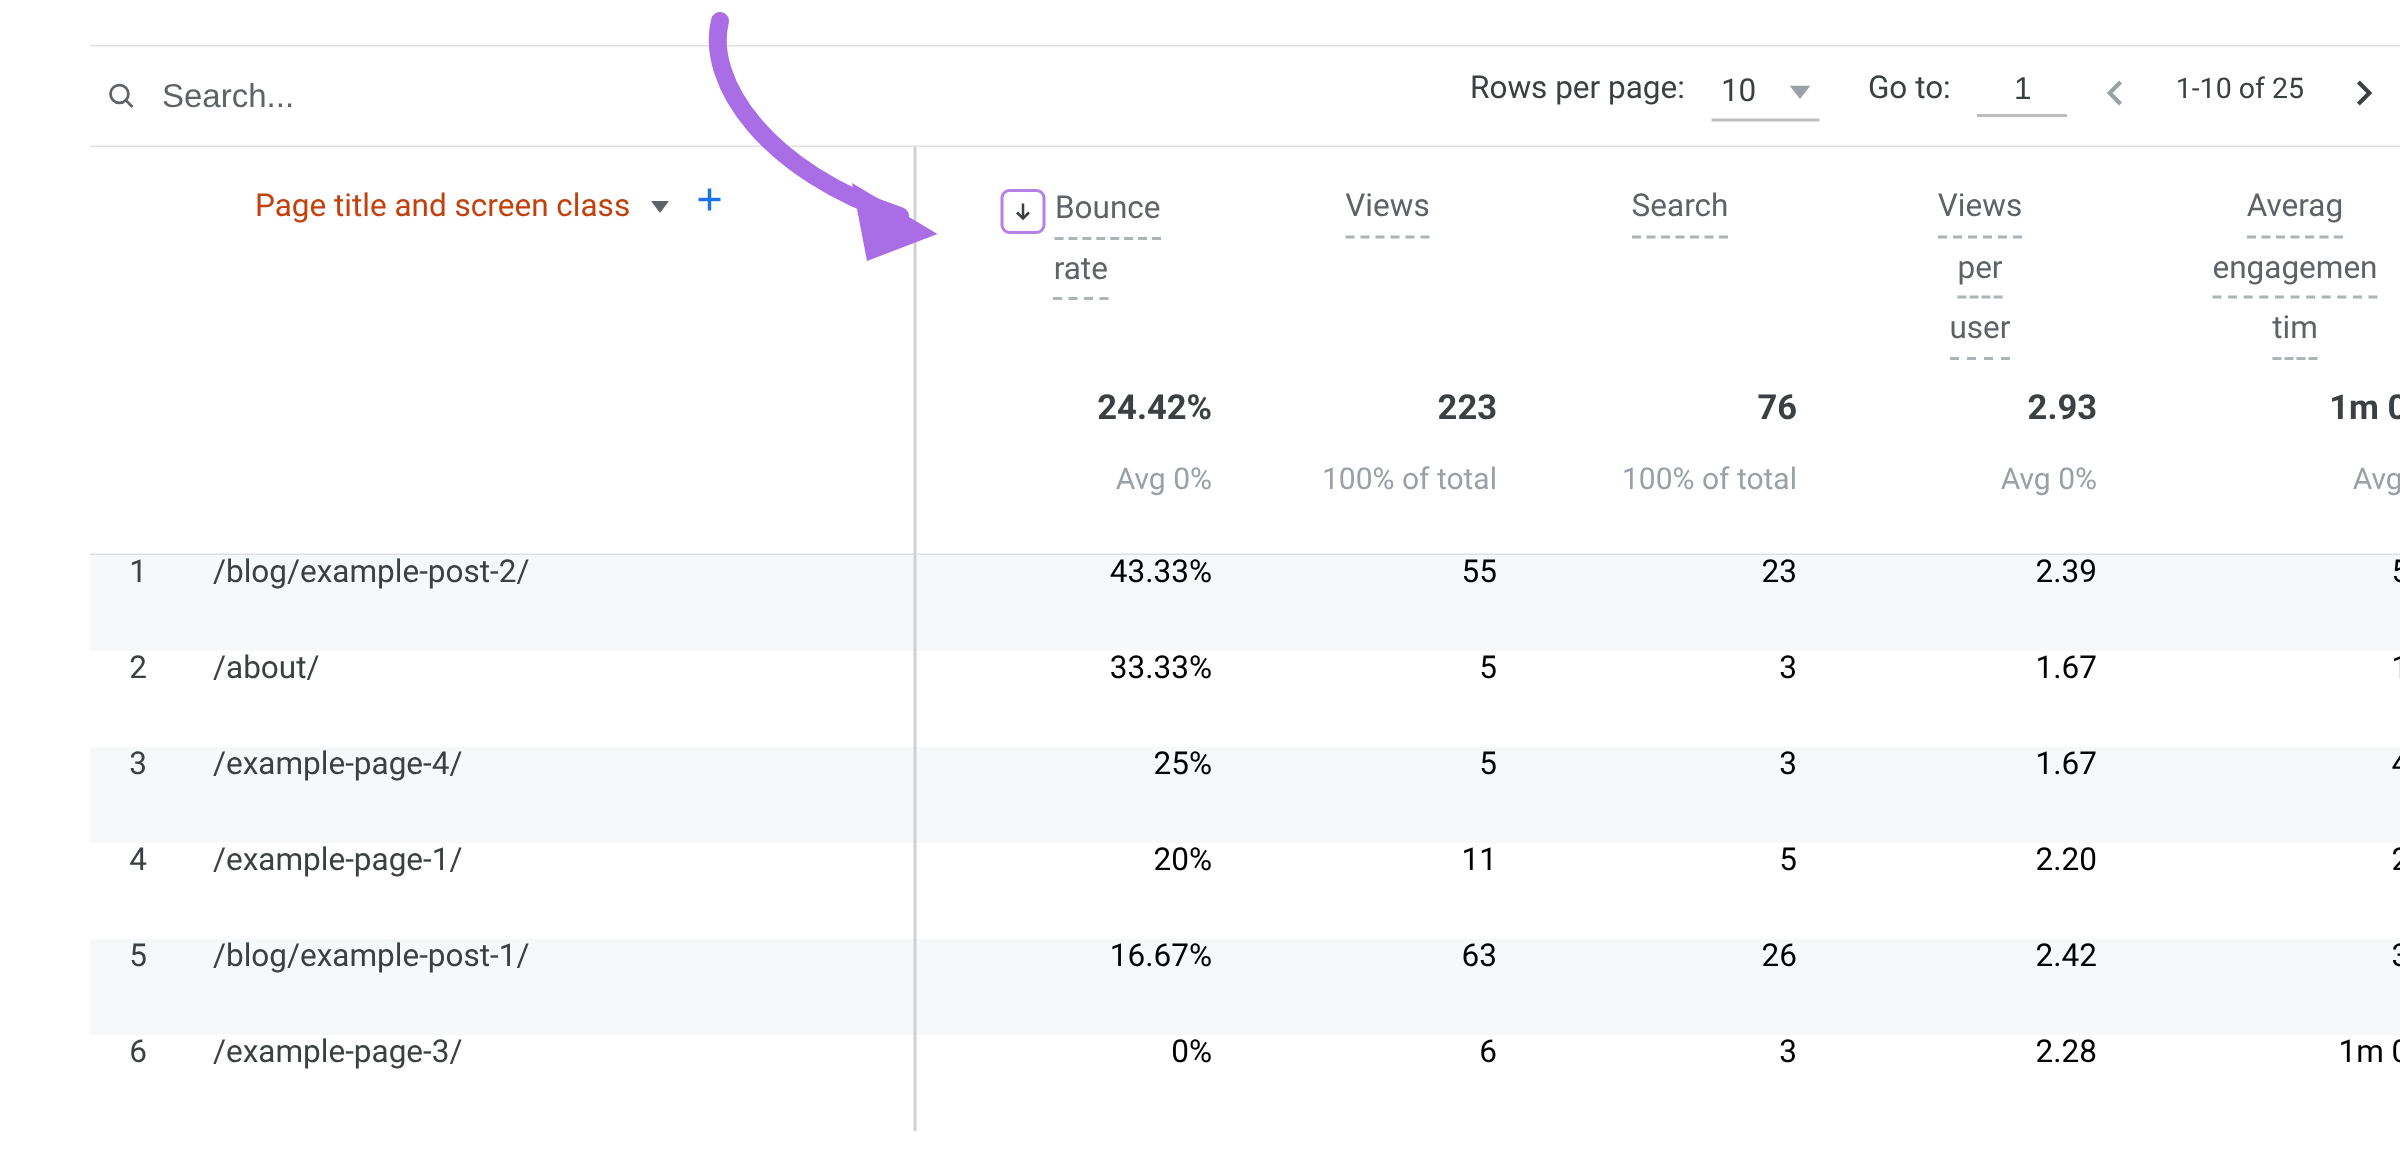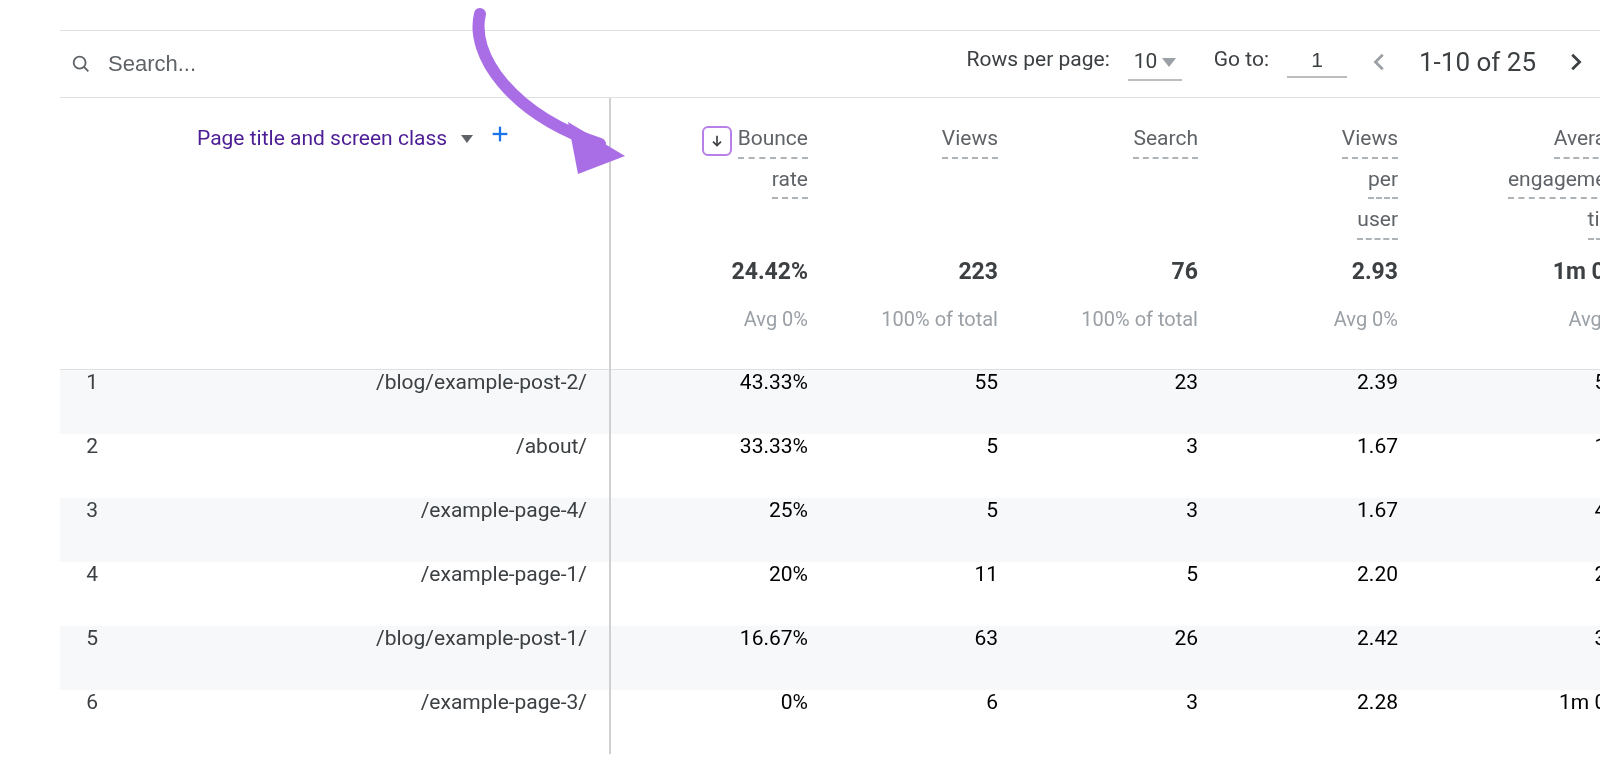--- a/index.html
+++ b/index.html
@@ -35,21 +35,21 @@
     display: flex;
     align-items: flex-start;
     gap: 18px;
     font-size: 21px;
     color: #3c4043;
   }
   .pager-label { white-space: nowrap; }
   .rpp-select {
     display: inline-flex;
     align-items: center;
-    gap: 0;
+    gap: 18px;
     border-bottom: 2px solid #bdbdbd;
     padding: 2px 6px 6px 6px;
     margin-right: 14px;
     cursor: pointer;
   }
   .rpp-value { font-size: 21px; min-width: 28px; text-align: left; }
   .caret { color: #9aa0a6; }
   .goto-input {
     border: none;
     border-bottom: 2px solid #bdbdbd;
@@ -59,55 +59,55 @@
     color: #3c4043;
     outline: none;
     padding-bottom: 4px;
   }
   .nav-arrow {
     color: #9aa0a6;
     display: inline-flex;
     padding: 4px;
   }
   .nav-arrow.enabled { color: #3c4043; cursor: pointer; }
-  .range { font-size: 26px; margin: 0 6px; }
+  .range { font-size: 19px; margin: 0 6px; }
 
   
   .table-wrap {
     margin-left: 60px;
     overflow: hidden; 
   }
   table.data {
     border-collapse: collapse;
     width: 1580px;
     font-size: 21px;
   }
   table.data th, table.data td {
     padding: 0 22px;
     vertical-align: top;
   }
   
   thead.head th {
-    text-align: right;
+    text-align: center;
     font-weight: 400;
     color: #5f6368;
     height: 150px;
     padding-top: 24px;
     line-height: 1.55;
   }
   thead.head th.dim-head {
     text-align: left;
     padding-left: 110px;
   }
   .dim-head-inner {
     display: inline-flex;
     align-items: center;
     gap: 14px;
   }
-  .dim-label { font-size: 21px; color: #4c1d95; margin-left: 27px; }
+  .dim-label { font-size: 21px; color: #c2410c; }
   .tri-down { color: #5f6368; }
   .add-btn {
     display: inline-flex;
     width: 26px; height: 26px;
     align-items: center; justify-content: center;
     cursor: pointer;
   }
   .plus { color: #1a73e8; font-weight: 500; }
 
   .metric-label {
@@ -143,21 +143,21 @@
   thead.summary .big { font-weight: 700; font-size: 23px; display: block; }
   thead.summary .sub { display: block; color: #9aa0a6; font-size: 20px; margin-top: 22px; }
 
   
   .dim-col { width: 550px; border-right: 2px solid #d0d0d0; }
 
   tbody tr { height: 64px; }
   tbody tr:nth-child(odd) { background: #f6f8fa; }
   tbody td { vertical-align: middle; }
   td.idx { text-align: right; width: 60px; padding-right: 10px; padding-left: 30px; color: #3c4043; }
-  td.dim { text-align: right; padding-left: 100px; color: #3c4043; border-right: 2px solid #d0d0d0; }
+  td.dim { text-align: left; padding-left: 100px; color: #3c4043; border-right: 2px solid #d0d0d0; }
   td.num { text-align: right; color: #000000; }
 
   
   col.idxc { width: 60px; }
   col.dimc { width: 490px; }
   col.m1 { width: 220px; }
   col.m2 { width: 190px; }
   col.m3 { width: 200px; }
   col.m4 { width: 200px; }
   col.m5 { width: 220px; }

